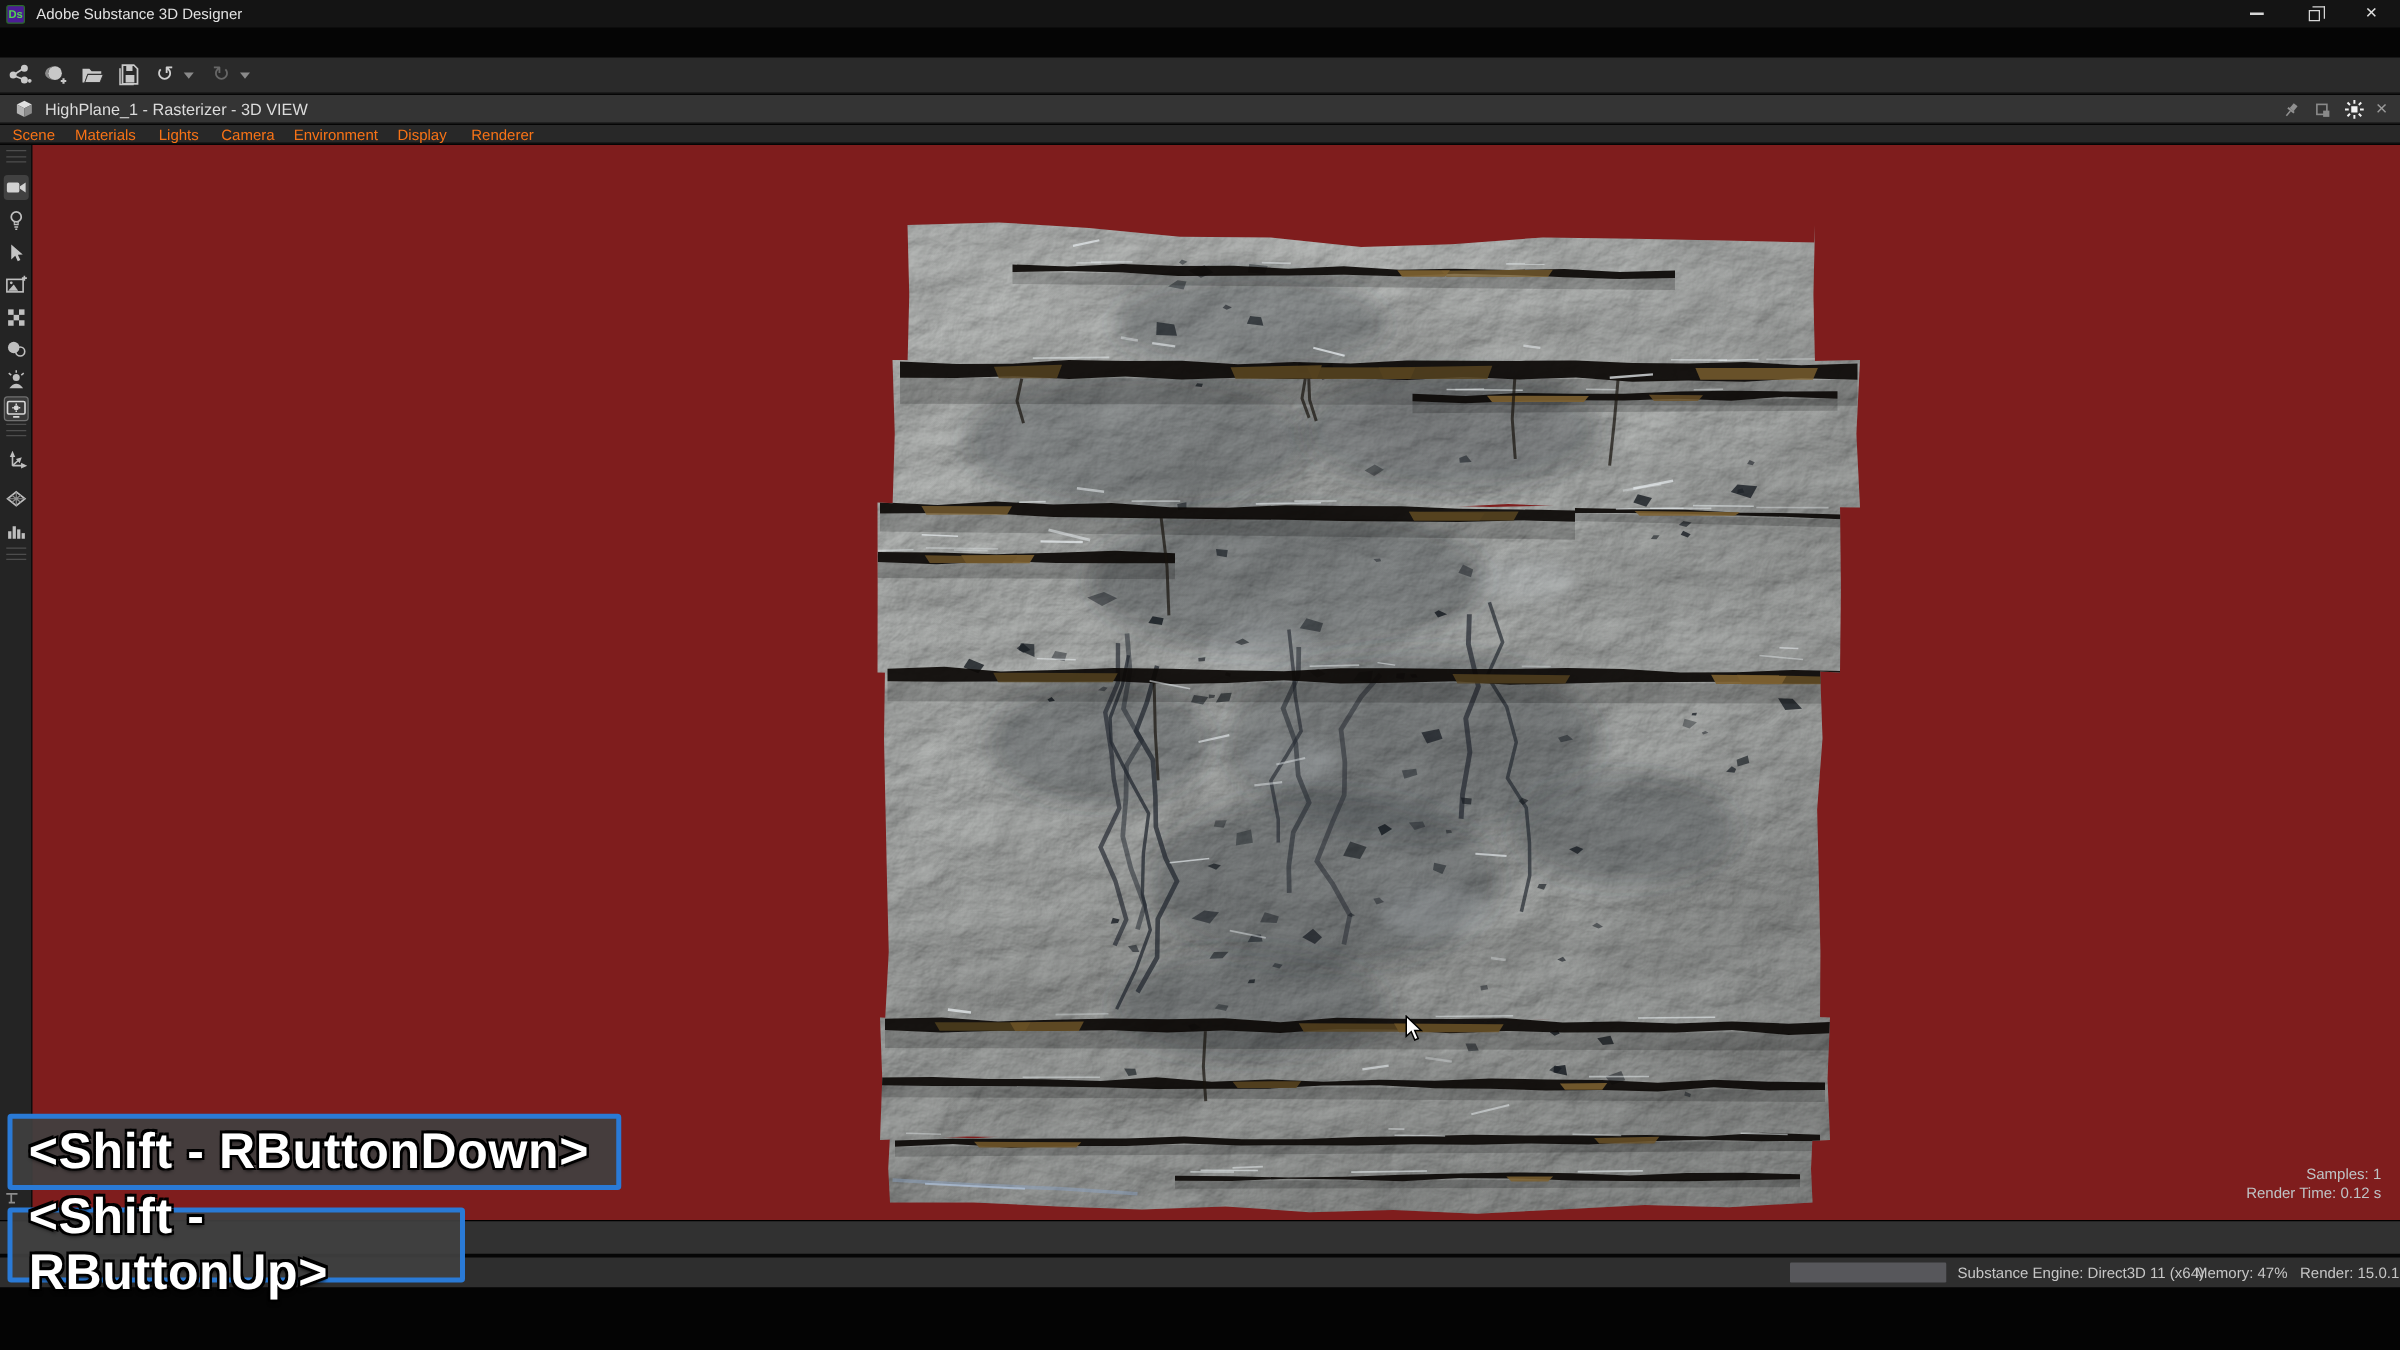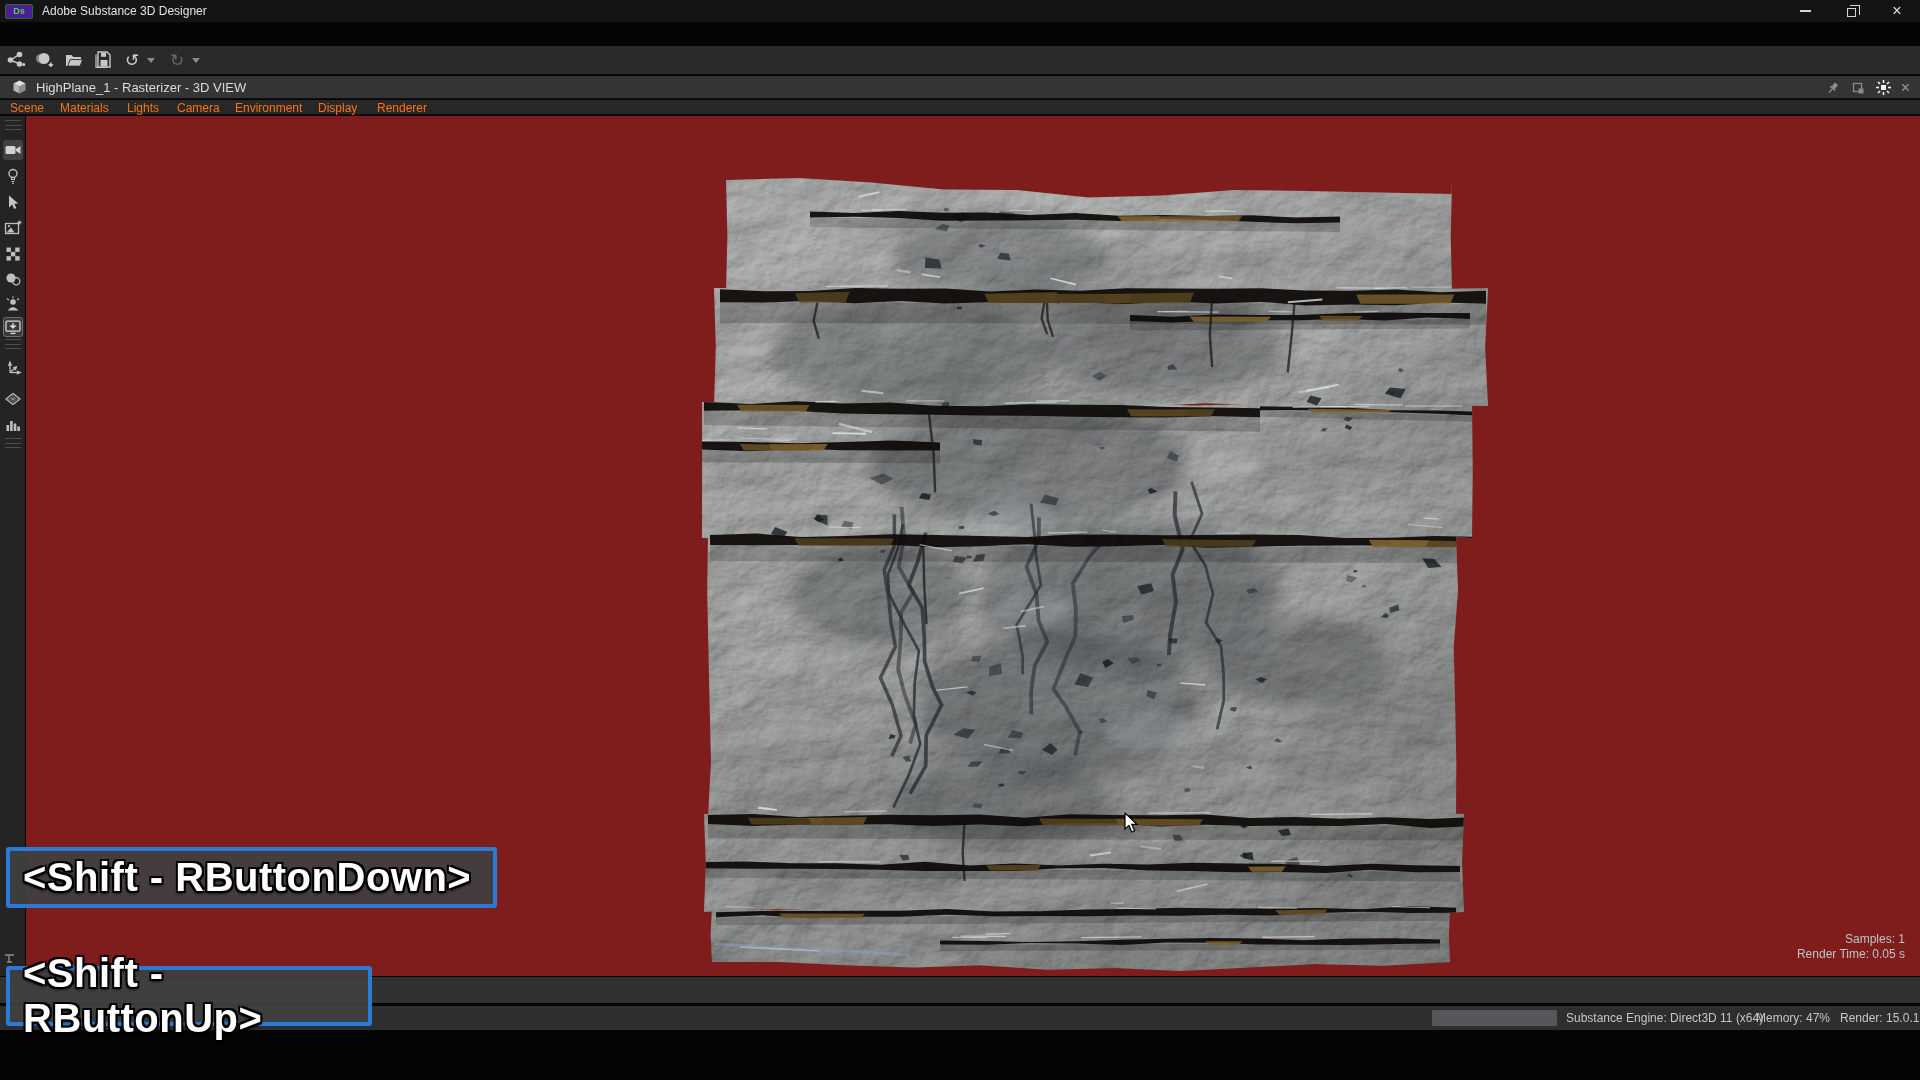--- a/index.html
+++ b/index.html
@@ -2,21 +2,21 @@
 <html><head>
 <meta charset="utf-8">
 <style>
   * { margin:0; padding:0; box-sizing:border-box; }
   html,body { background:#000; }
   body { font-family:"Liberation Sans", sans-serif; }
   .screen { position:relative; width:1920px; height:1080px; background:#050505; overflow:hidden; }
 
   
   .titlebar { position:absolute; left:0; top:0; width:1920px; height:22px; background:#141414; display:flex; align-items:center; }
-  .ds-logo { width:28px; height:15px; margin-left:5px; border-radius:2px; background:#4c1d95; border:1px solid #2c6b2c;
+  .ds-logo { width:15px; height:15px; margin-left:5px; border-radius:2px; background:#4c1d95; border:1px solid #2c6b2c;
              color:#52d452; font-size:9px; font-weight:bold; display:flex; align-items:center; justify-content:center; }
   .app-title { margin-left:9px; font-size:12px; color:#e2e2e2; }
   .wincontrols { position:absolute; right:0; top:0; height:22px; display:flex; }
   .winbtn { width:46px; height:22px; display:flex; align-items:center; justify-content:center; color:#d6d6d6; }
   .min-glyph { width:11px; height:2px; background:#d6d6d6; }
   .restore-glyph { width:9px; height:9px; border:1px solid #d6d6d6; position:relative; margin-top:2px; background:#141414;}
   .restore-glyph:before { content:''; position:absolute; left:2px; top:-4px; width:9px; height:9px; border:1px solid #d6d6d6; border-left:none; border-bottom:none; }
   .close-glyph { font-size:16px; line-height:16px; color:#e0e0e0; }
 
   
@@ -57,21 +57,21 @@
   .statusbar { position:absolute; left:0; top:1006px; width:1920px; height:24px; background:#2e2e2e; }
   .progress { position:absolute; left:1432px; top:4px; width:125px; height:16px; background:#57575b; border-radius:1px; }
   .status-text { position:absolute; top:5px; font-size:12px; color:#c6c6c6; white-space:nowrap; }
   .bottomblack { position:absolute; left:0; top:1030px; width:1920px; height:50px; background:#040404; }
 
   
   .keybox { position:absolute; display:flex; align-items:center; padding-left:13px;
             background:rgba(64,64,64,0.92); border:4px solid #2a7ad6; border-radius:3px;
             color:#ffffff; font-weight:bold; font-size:40px; letter-spacing:0.5px;
             text-shadow:2px 2px 0 #000, -2px 2px 0 #000, 2px -2px 0 #000, -2px -2px 0 #000, 0 3px 3px rgba(0,0,0,0.7); }
-  .keybox1 { left:6px; top:847px; width:491px; height:61px; }
+  .keybox1 { left:6px; top:891px; width:491px; height:61px; }
   .keybox2 { left:6px; top:966px; width:366px; height:60px; }
   .fragment-icon { position:absolute; left:4px; top:953px; }
 
   .cursor { position:absolute; left:1098px; top:696px; }
 </style>
 </head>
 <body>
 
 <div class="screen">
 
@@ -583,21 +583,21 @@
           <line x1="321.0912551084027" y1="447.5476435839886" x2="344.0922354555695" y2="442.356847804439" stroke="#e9eef1" stroke-width="1.7" opacity="0.46"></line>
           <line x1="303.4793780480881" y1="464.2777264743474" x2="325.6854426724272" y2="461.7460086094056" stroke="#e9eef1" stroke-width="1.8" opacity="0.48"></line>
           <line x1="258.845855844601" y1="429.6070965191382" x2="283.44380105391735" y2="424.07895978092483" stroke="#e9eef1" stroke-width="1.7" opacity="0.61"></line>
           <polyline points="14.0,780.0 80.0,784.0 150.0,787.0 210.0,791.0" fill="none" stroke="#8ba5c6" stroke-width="3" opacity="0.45"></polyline>
           <polyline points="40.0,783.0 120.0,787.0" fill="none" stroke="#bdd2ec" stroke-width="1.6" opacity="0.55"></polyline>
         </g>
     </svg>
 
     <div class="vp-stats">
       <div>Samples: 1</div>
-      <div>Render Time: 0.05 s</div>
+      <div>Render Time: 0.12 s</div>
     </div>
 
     <svg class="cursor" width="16" height="22" viewBox="0 0 16 22">
       <polygon points="1,1 1,17 5,13.4 7.8,20 10.6,18.8 7.8,12.4 13,12.4" fill="#ffffff" stroke="#000000" stroke-width="1.2"></polygon>
     </svg>
   </div>
 
   <div class="band"></div>
   <div class="statusbar">
     <div class="progress"></div>

